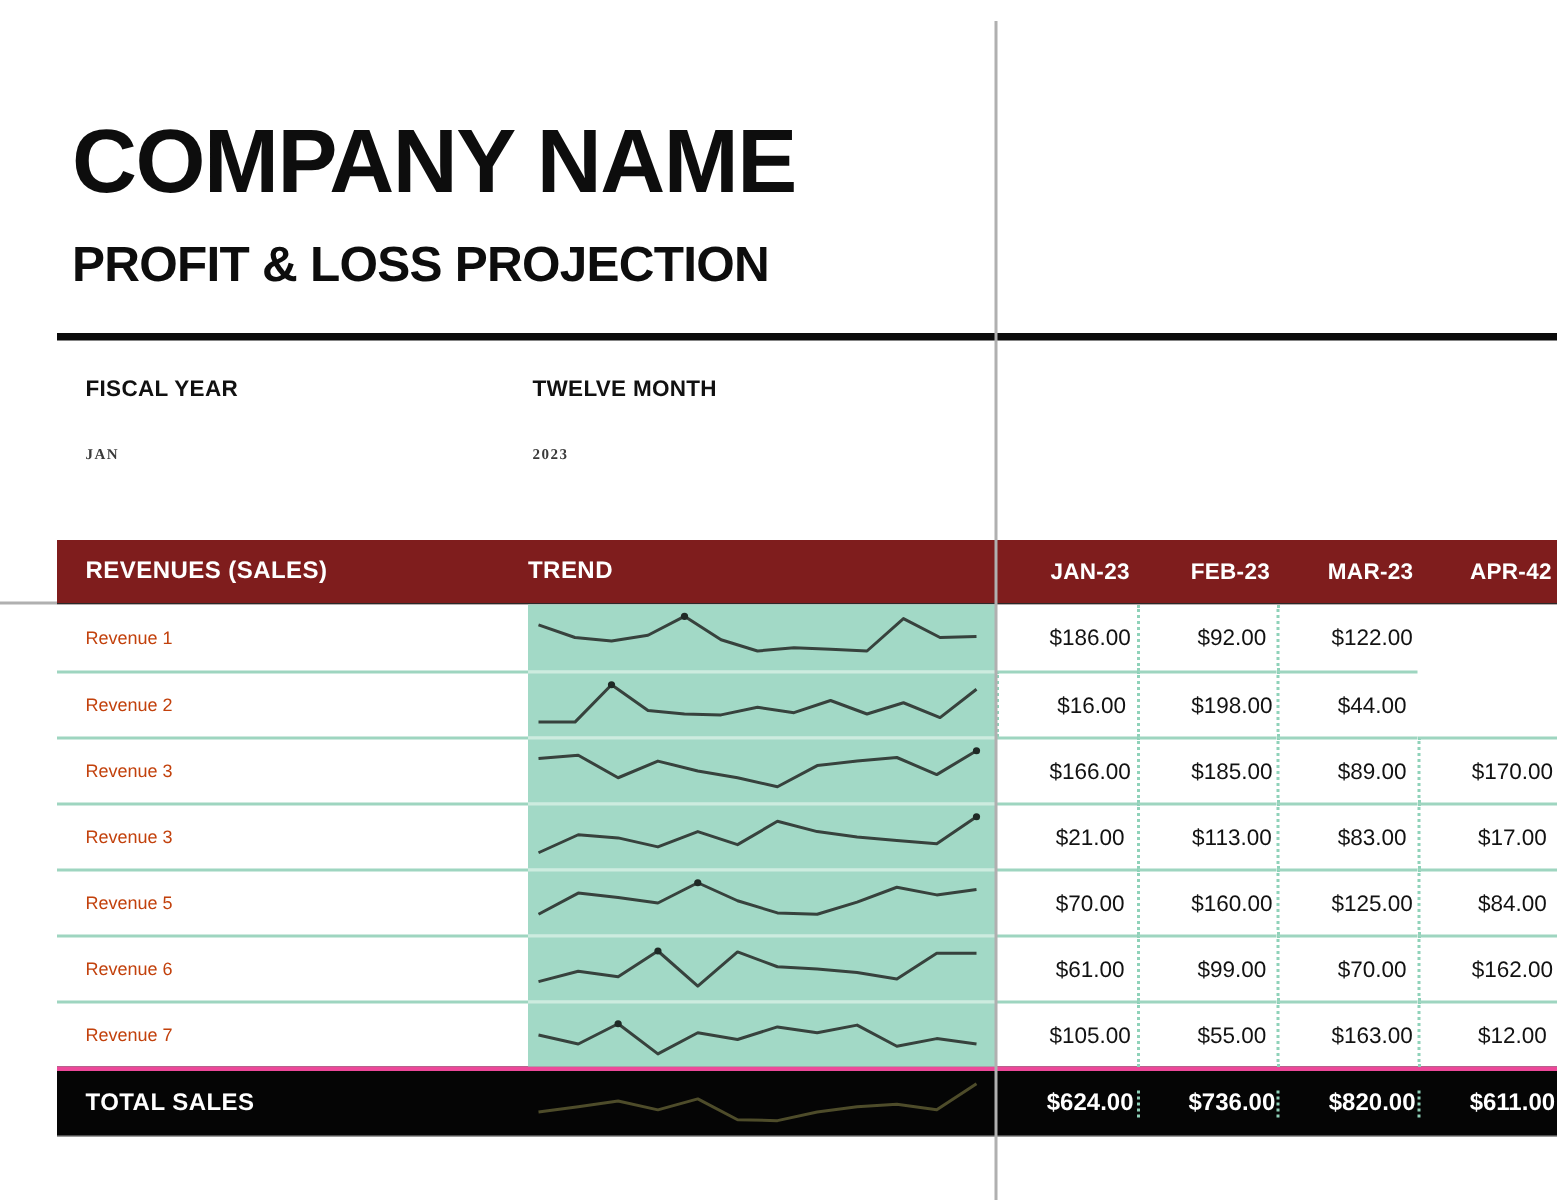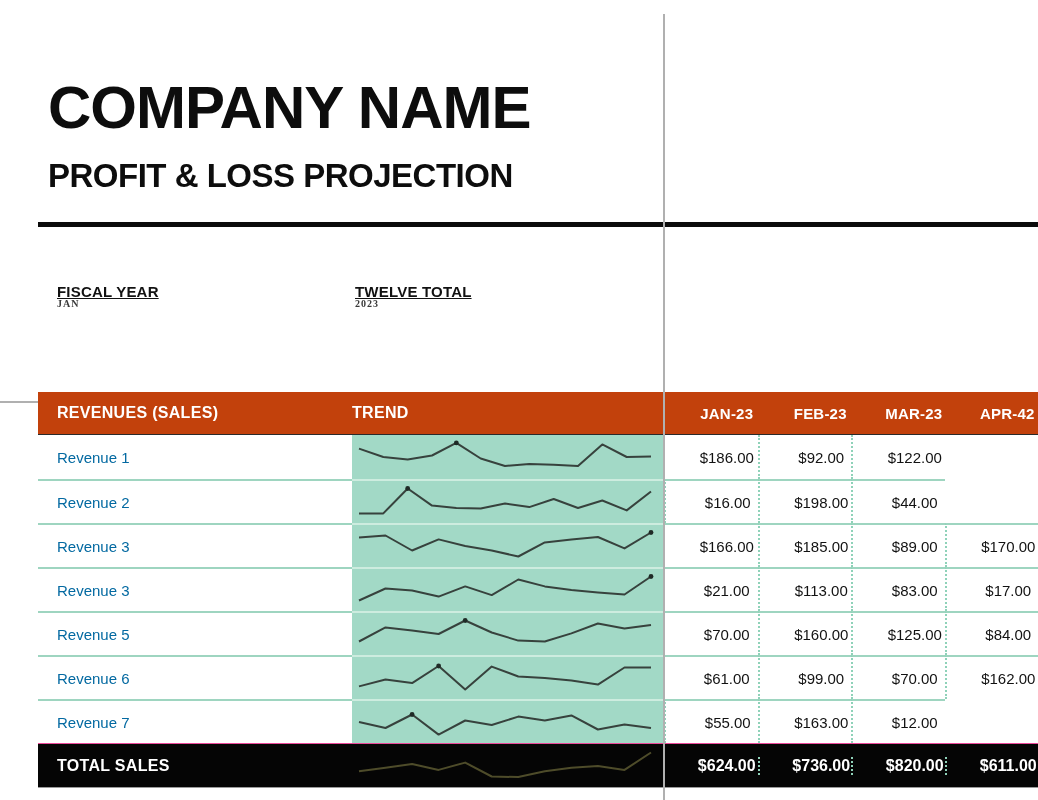--- a/index.html
+++ b/index.html
@@ -19,65 +19,65 @@
   
   .v-break{position:absolute;left:663px;top:14px;width:2px;height:786px;background:var(--pagebreak);z-index:6;}
   .h-break{position:absolute;left:0;top:401px;width:38px;height:2px;background:var(--pagebreak);z-index:6;}
 
   
   .title{position:absolute;left:48px;top:60px;font-size:60px;line-height:1.05;font-weight:900;color:var(--ink);letter-spacing:-1px;white-space:nowrap;margin-top:16px;}
   .subtitle{position:absolute;left:48px;top:157px;font-size:33px;font-weight:800;color:var(--ink);letter-spacing:-0.5px;white-space:nowrap;}
   .title-rule{position:absolute;left:38px;top:222px;width:1000px;height:5px;background:#0b0b0b;}
 
   
-  .fiscal-label{position:absolute;top:283px;font-size:15px;font-weight:800;color:#111;letter-spacing:0.2px;text-decoration:underline;}
+  .fiscal-label{position:absolute;top:251px;font-size:15px;font-weight:800;color:#111;letter-spacing:0.2px;}
   .fiscal-value{position:absolute;top:298px;font-size:10px;font-family:Liberation Serif, serif;font-weight:700;color:#3a3a3a;letter-spacing:1px;}
   .fx1{left:57px;} .fx2{left:355px;}
 
   
   .pl-table{position:absolute;left:38px;top:360px;width:1000px;}
   .t-row{display:flex;width:1000px;}
-  .hdr{height:42px;background:#c2410c;color:#fff;align-items:center;border-bottom:1px solid #2a2a2a;margin-top:32px;}
+  .hdr{height:42px;background:#7f1d1d;color:#fff;align-items:center;border-bottom:1px solid #2a2a2a;}
   .hdr .c-label,.hdr .c-trend{font-size:16px;font-weight:800;letter-spacing:0.3px;}
   .c-label{width:314px;box-sizing:border-box;padding-left:19px;display:flex;align-items:center;}
   .c-trend{width:312px;box-sizing:border-box;display:flex;align-items:center;position:relative;}
   .c-val{width:93.5px;box-sizing:border-box;display:flex;align-items:center;justify-content:center;font-size:15px;padding-left:32px;}
   .hdr .c-val{font-weight:800;color:#fff;letter-spacing:0.2px;}
 
   .data-row{height:44px;background:#fff;}
-  .data-row .c-label{font-size:15px;color:#0369a1;}
+  .data-row .c-label{font-size:12px;color:#c2410c;}
   .data-row .c-trend{background:var(--teal);}
   .data-row .c-val{color:#121212;}
   .data-row + .data-row .c-label,
   .data-row + .data-row .c-val{border-top:2px solid var(--row-line);}
   .data-row + .data-row .c-trend{border-top:2px solid var(--trend-line);}
   .c-val.dotted{border-left:2px dotted var(--dot-line);}
 
-  .total-row{height:43px;background:#050505;color:#fff;align-items:center;border-top:1px solid #ec4899;box-shadow:0 1px 0 #9a9a9a;}
+  .total-row{height:43px;background:#050505;color:#fff;align-items:center;border-top:3px solid #ec4899;box-shadow:0 1px 0 #9a9a9a;}
   .total-row .c-label{font-size:16px;font-weight:800;letter-spacing:0.3px;}
   .total-row .c-val{font-size:16px;font-weight:800;}
 
   .spark-svg{display:block;width:306px;height:42px;}
   .total-row .spark-svg{height:41px;}
 </style>
 </head>
 <body>
 
 <div id="app">
 
   <div class="v-break"></div>
   <div class="h-break"></div>
 
   <div class="title">COMPANY NAME</div>
   <div class="subtitle">PROFIT &amp; LOSS PROJECTION</div>
   <div class="title-rule"></div>
 
   <div class="fiscal-label fx1">FISCAL YEAR</div>
   <div class="fiscal-value fx1">JAN</div>
-  <div class="fiscal-label fx2">TWELVE TOTAL</div>
+  <div class="fiscal-label fx2">TWELVE MONTH</div>
   <div class="fiscal-value fx2">2023</div>
 
   <div class="pl-table">
     <div class="t-row hdr">
       <div class="c-label">REVENUES (SALES)</div>
       <div class="c-trend">TREND</div>
 
     <div class="c-val">JAN-23</div>
         <div class="c-val">FEB-23</div>
         <div class="c-val">MAR-23</div>
@@ -161,20 +161,21 @@
           <div class="c-val dotted">$162.00</div>
         </div>
         <div class="t-row data-row">
           <div class="c-label">Revenue 7</div>
           <div class="c-trend">
             <svg viewBox="0 0 306 42" class="spark-svg">
               <polyline points="7.0,21.0 33.5,27.0 60.1,13.5 86.6,33.6 113.2,19.5 139.7,24.0 166.3,15.6 192.8,19.5 219.4,14.4 245.9,28.5 272.5,23.4 299.0,27.0" fill="none" stroke="#37423d" stroke-width="2" stroke-linejoin="round"></polyline>
               <circle cx="60.09090909090909" cy="13.5" r="2.4" fill="#1f2a26"></circle>
             </svg>
           </div>
+          <div class="c-val">$105.00</div>
           <div class="c-val dotted">$55.00</div>
           <div class="c-val dotted">$163.00</div>
           <div class="c-val dotted">$12.00</div>
         </div>
       </div>
     <div class="t-row total-row">
       <div class="c-label">TOTAL SALES</div>
       <div class="c-trend">
           <svg viewBox="0 0 306 41" class="spark-svg">
             <polyline points="7.0,26.3 33.5,22.8 60.1,19.0 86.6,24.9 113.2,17.6 139.7,31.5 166.3,32.1 192.8,26.3 219.4,22.8 245.9,21.1 272.5,24.9 299.0,7.5" fill="none" stroke="#4e4c2a" stroke-width="2" stroke-linejoin="round"></polyline>

